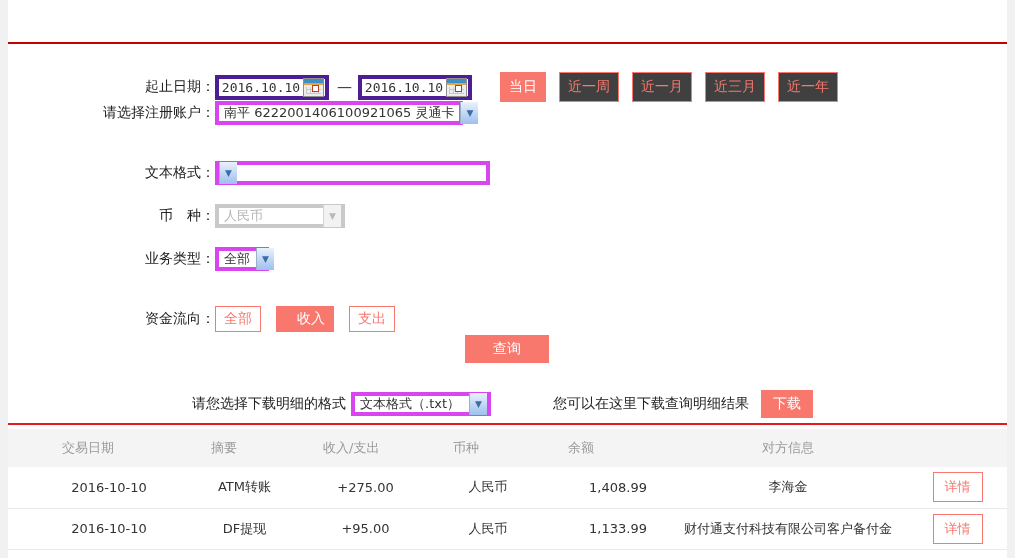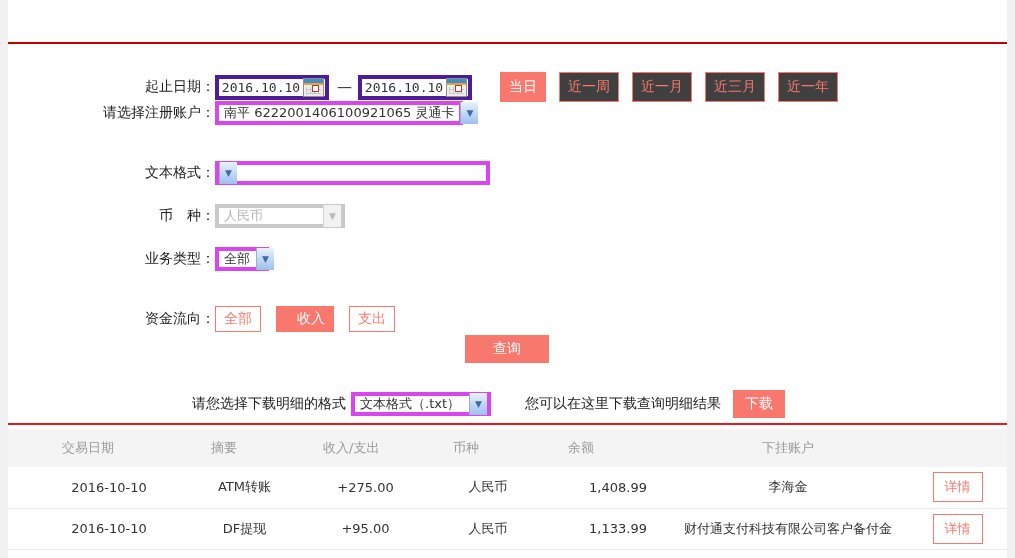--- a/index.html
+++ b/index.html
@@ -47,21 +47,21 @@
   .xpsel.disabled .arrow span { color:#b9b9b9; }
 
   
   .solidbtn { background:#f8786e; color:#fff; border:none; font-size:14px; cursor:pointer; font-family:inherit; }
   .query-btn { position:absolute; left:457px; top:335px; width:84px; height:28px; }
   .dl-btn { width:52px; height:28px; margin-left:12px; }
 
   
   .dl-label { font-size:14px; color:#222; margin-left:184px; }
   .dl-sel { width:140px; margin-left:5px; }
-  .dl-hint { font-size:14px; color:#222; margin-left:34px; }
+  .dl-hint { font-size:14px; color:#222; margin-left:62px; }
 
   
   .redline2 { position:absolute; left:0; top:423px; width:999px; height:2px; background:#e5181c; }
   .rtable { position:absolute; left:0; top:429px; width:999px; border-collapse:collapse; table-layout:fixed; font-size:13px; }
   .rtable col.c1{width:148px}.rtable col.c2{width:122px}.rtable col.c3{width:130px}
   .rtable col.c4{width:115px}.rtable col.c5{width:145px}.rtable col.c6{width:240px}.rtable col.c7{width:99px}
   .rtable thead th { background:#f4f4f4; color:#9a9a9a; font-weight:normal; height:38px; text-align:left; }
   .rtable tbody td { height:41px; border-bottom:1px solid #e9e9e9; color:#333; text-align:center; }
   .rtable .p1{padding-left:54px}.rtable .p2{padding-left:55px}.rtable .p3{padding-left:45px}
   .rtable .p4{padding-left:45px}.rtable .p5{padding-left:45px}
@@ -166,21 +166,21 @@
         <col class="c6">
         <col class="c7">
       </colgroup>
     <thead>
       <tr>
         <th class="p1">交易日期</th>
         <th class="p2">摘要</th>
         <th class="p3">收入/支出</th>
         <th class="p4">币种</th>
         <th class="p5">余额</th>
-        <th class="cen">下挂账户</th>
+        <th class="cen">对方信息</th>
         <th class="cen"></th>
       </tr>
     </thead>
     <tbody>
       <tr>
         <td class="p1">2016-10-10</td>
         <td class="p2">ATM转账</td>
         <td class="p3 amount">+275.00</td>
         <td class="p4">人民币</td>
         <td class="p5">1,408.99</td>

